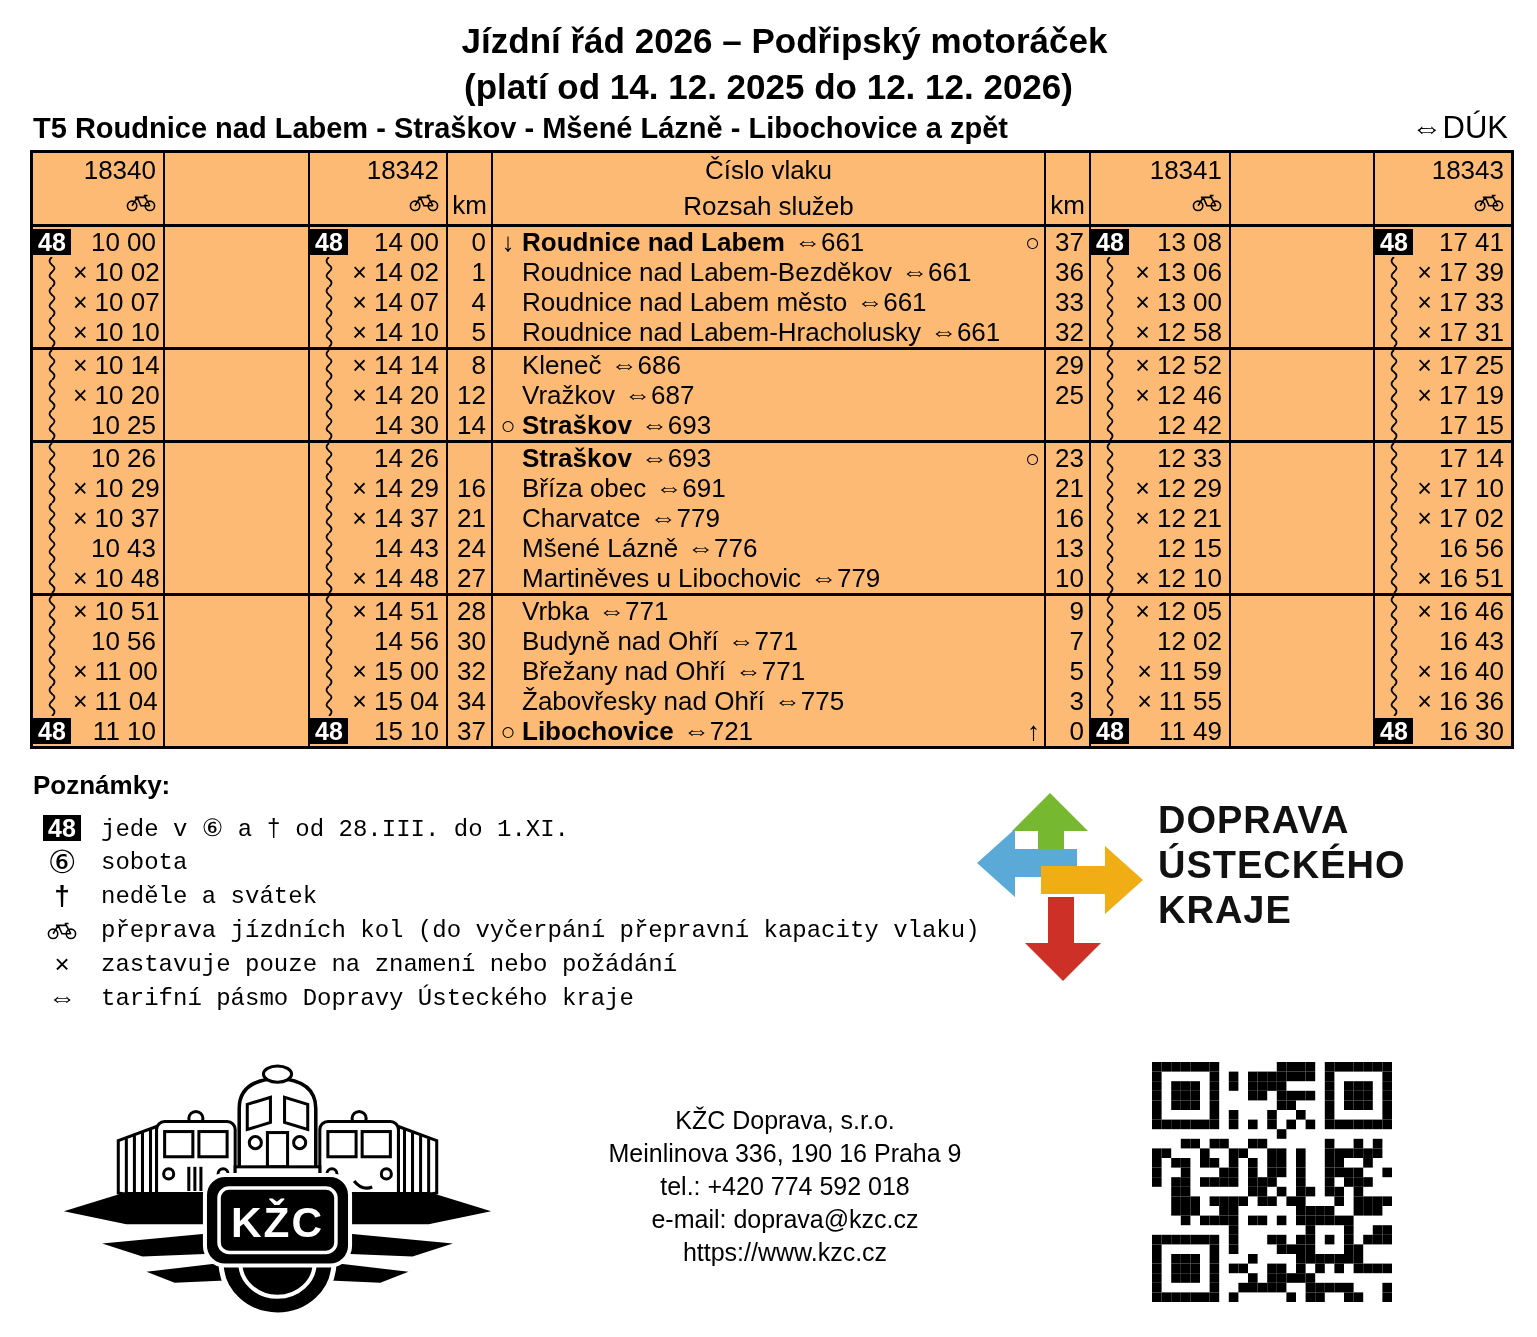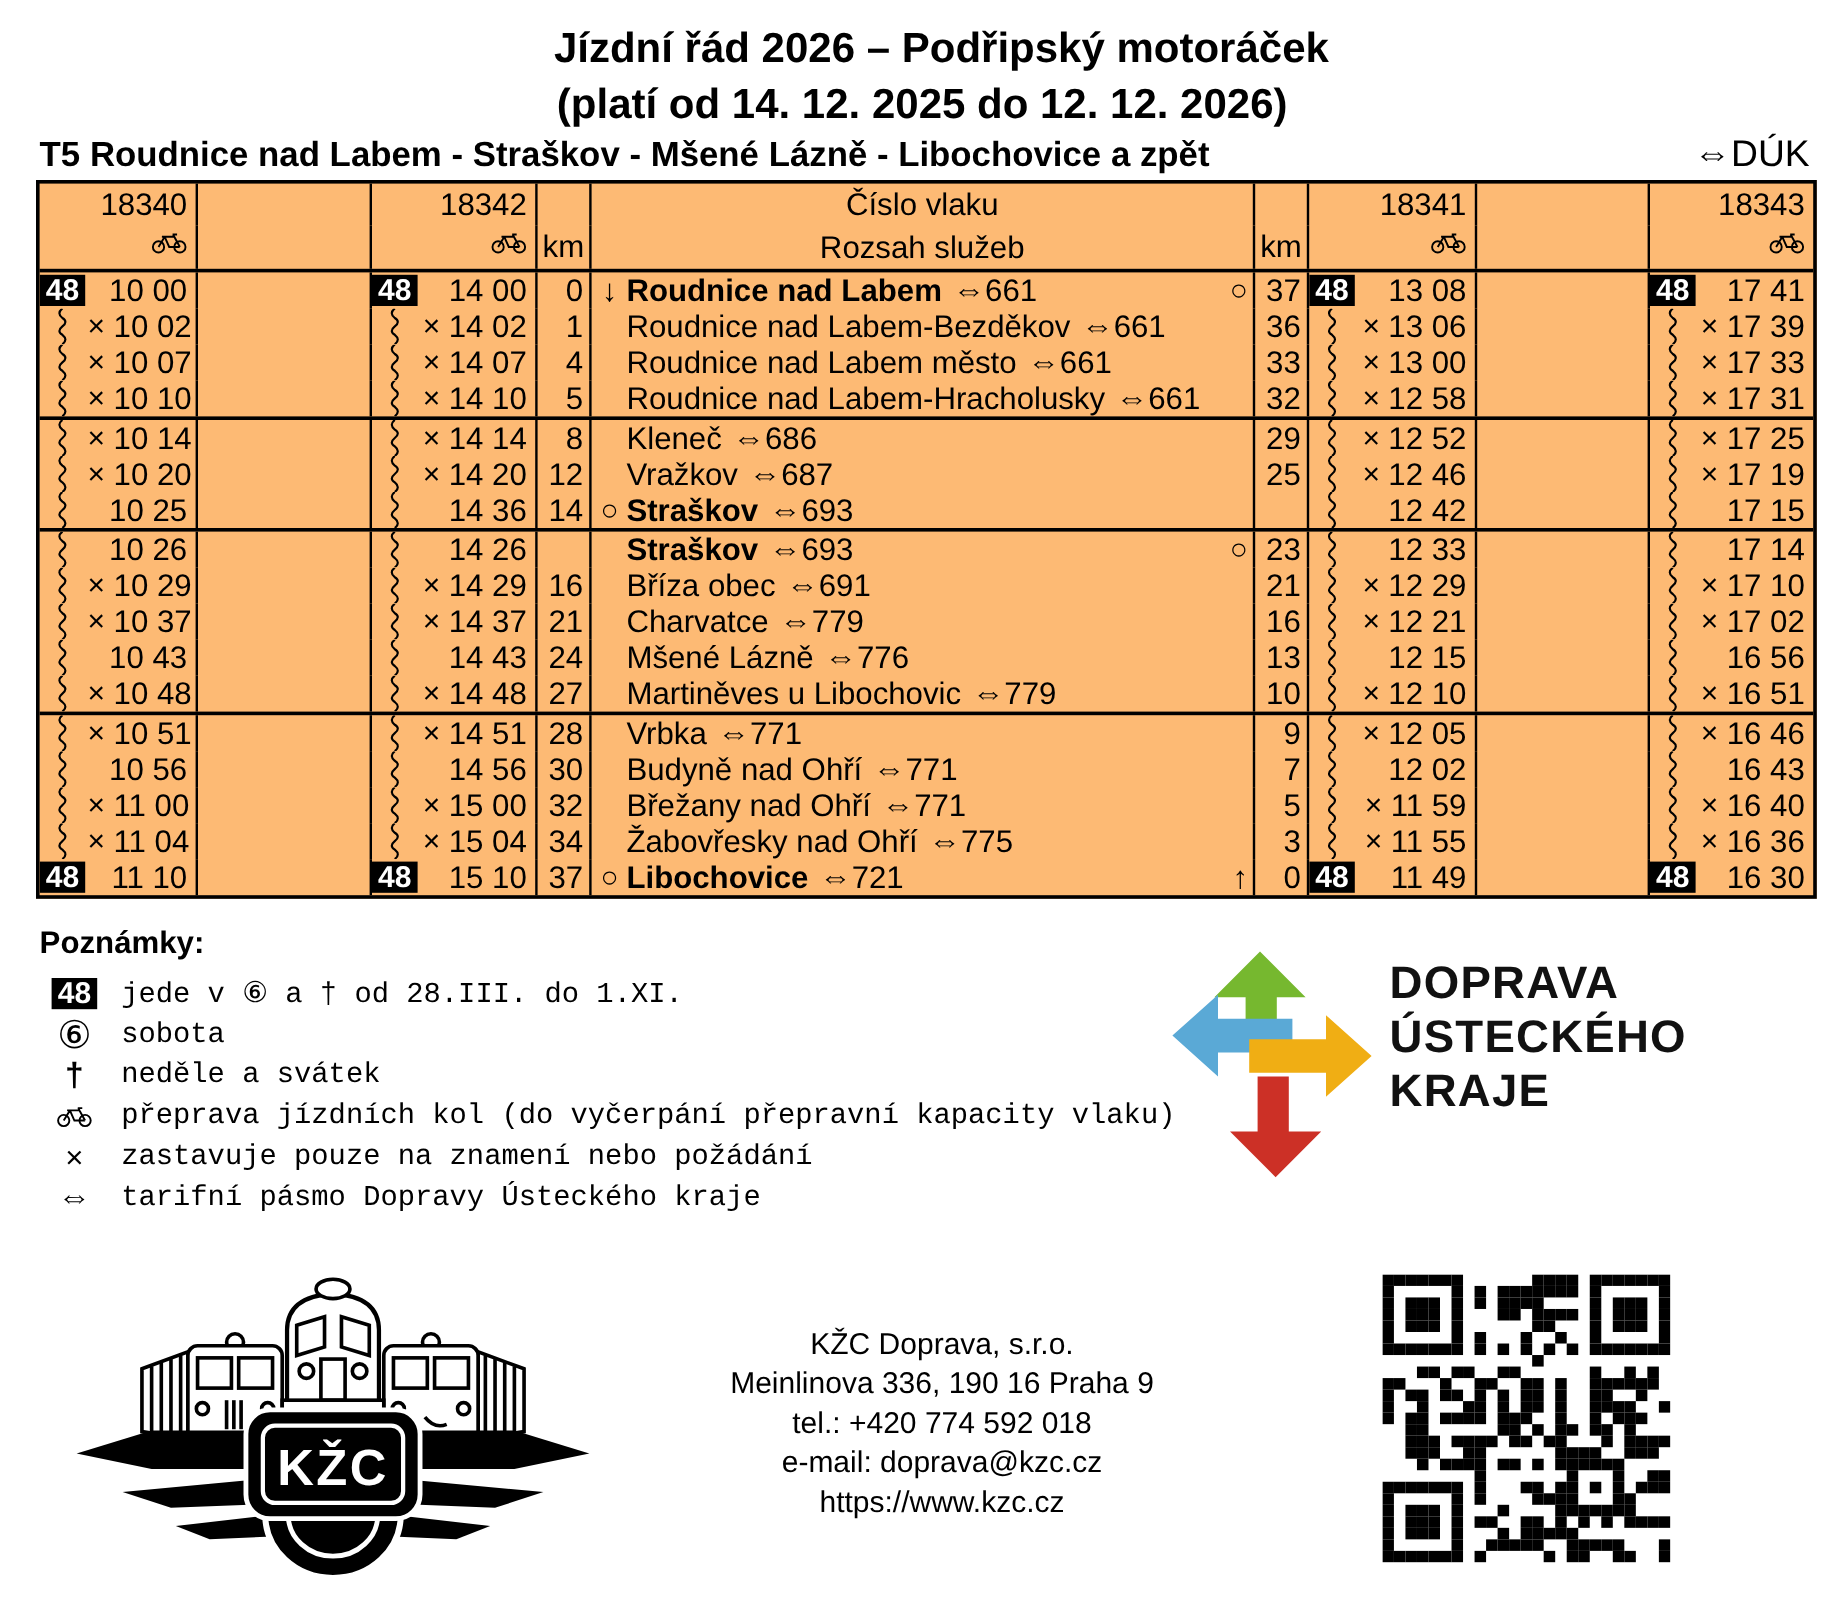--- a/index.html
+++ b/index.html
@@ -474,21 +474,21 @@
             </span>
           </div>
           <div></div>
           <div class="tcell">
             <span class="marker-zone">
               <svg class="squig" width="10" height="30" viewBox="0 0 10 30">
                 <path d="M5,0 Q0,4 5,8 Q10,11 5,15 Q0,19 5,22 Q10,26 5,30" fill="none" stroke="#000" stroke-width="1.8"></path>
               </svg>
             </span>
             <span class="tright">
-              <span class="time">14 36</span>
+              <span class="time">14 30</span>
             </span>
           </div>
           <div class="kmcell">14</div>
           <div class="scell">
             <span class="smk circ">○</span>
             <span class="sname b">Straškov</span>
             <span class="szone"><span class="tariff-sym">⇔</span>693</span>
             <span class="rmk"></span>
           </div>
           <div class="kmcell"></div>

